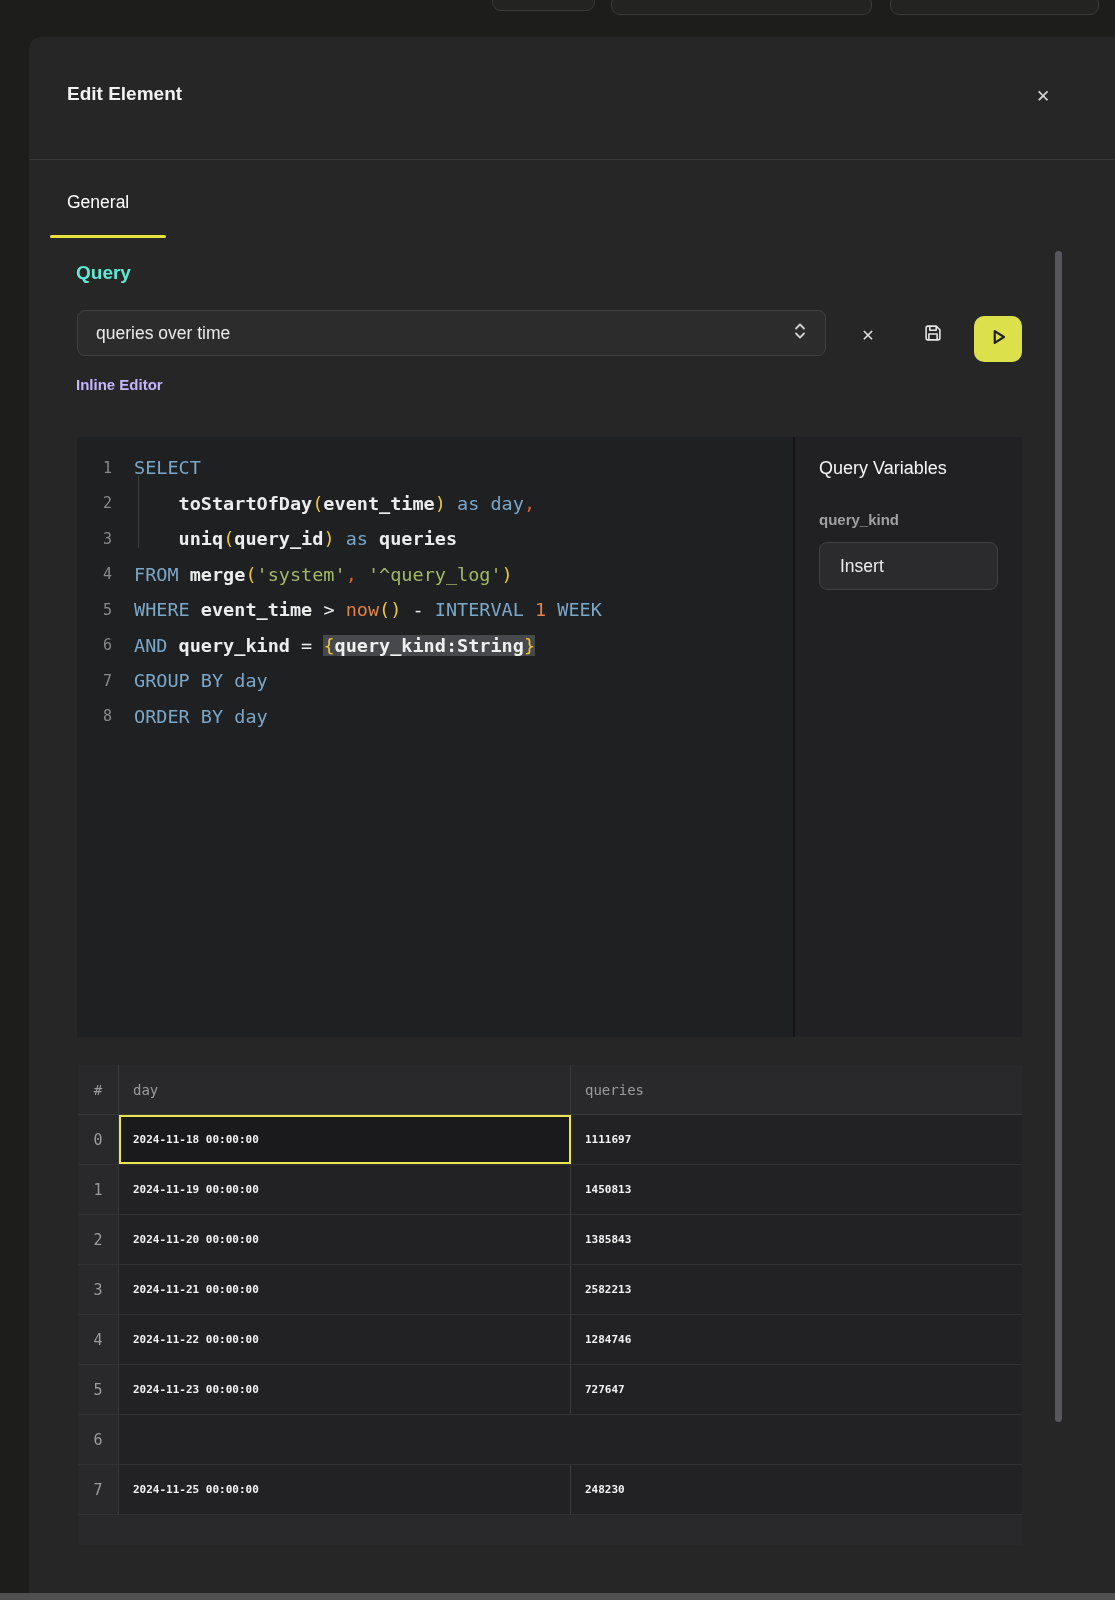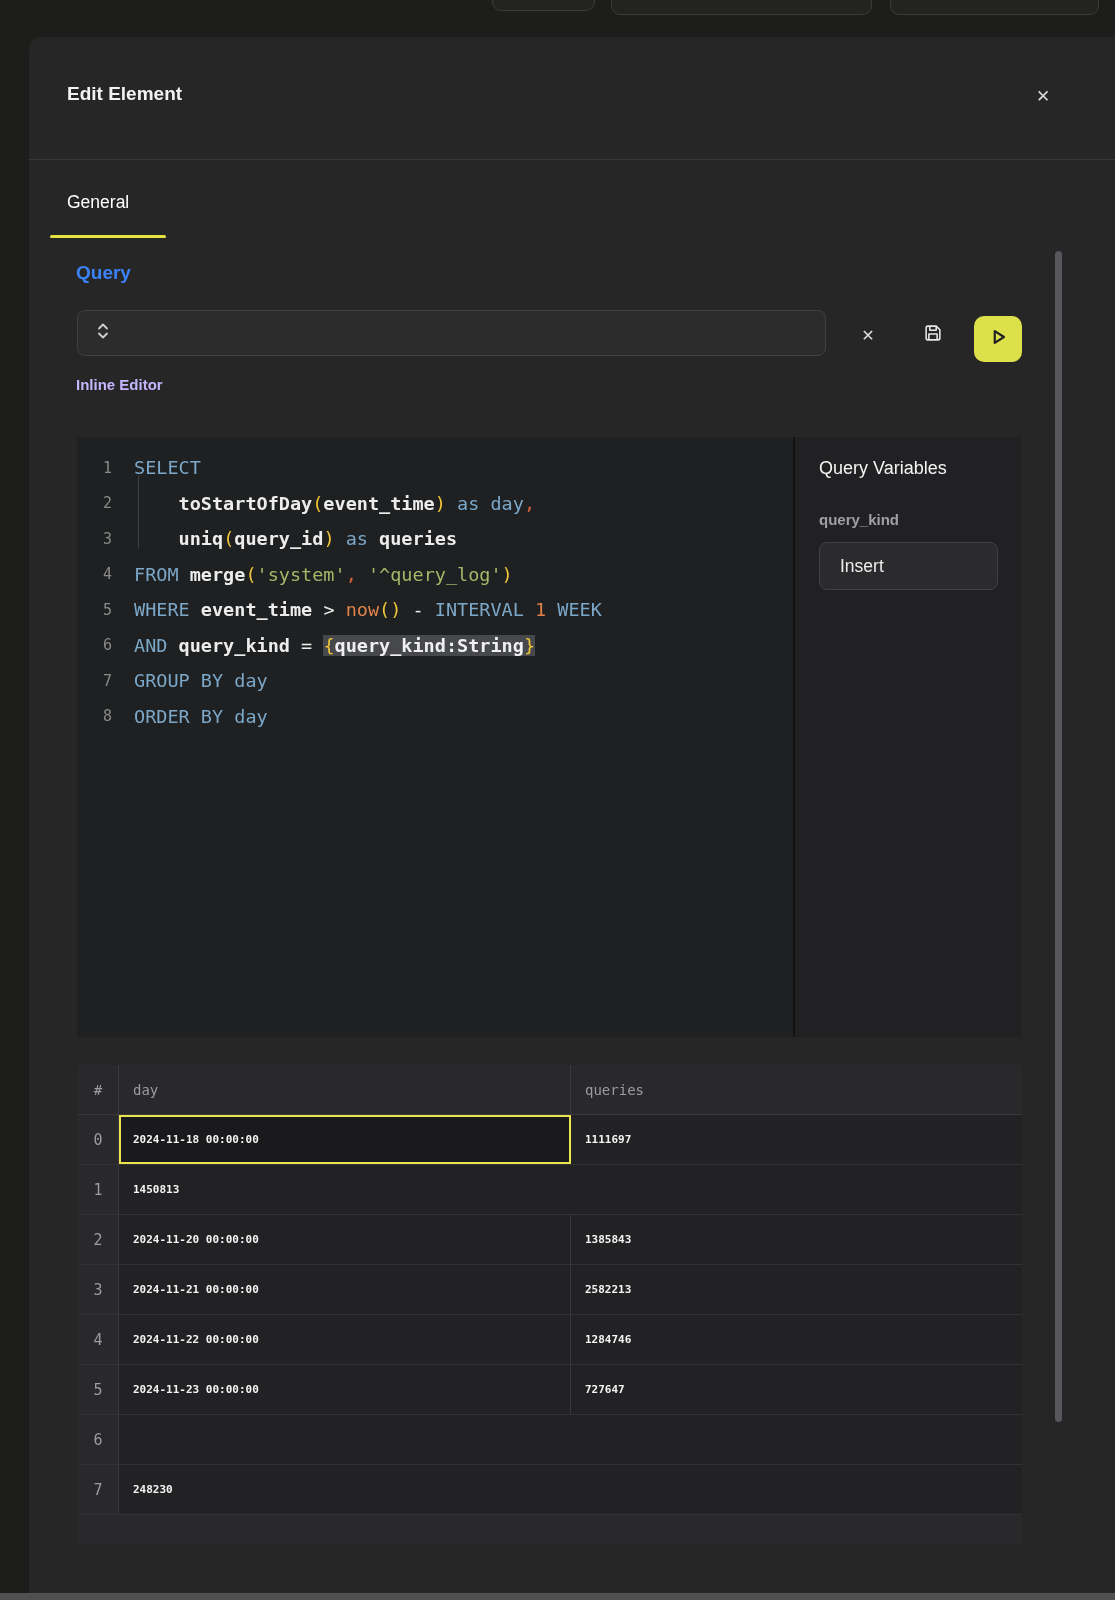--- a/index.html
+++ b/index.html
@@ -9,21 +9,21 @@
   .bg-btn{position:absolute;background:#232321;border:1px solid #3b3b39;border-radius:9px;}
   
   .modal{position:absolute;left:29px;top:37px;width:1086px;height:1570px;
          background:#262626;border-radius:12px 0 12px 12px;}
   .modal-title{position:absolute;left:38px;top:46px;font-size:19px;font-weight:600;color:#f2f2f2;}
   .close-btn{position:absolute;left:1000px;top:45px;width:28px;height:28px;color:#d5d5d5;
              font-size:17px;display:flex;align-items:center;justify-content:center;cursor:pointer;}
   .divider{position:absolute;left:0;top:122px;width:100%;height:1px;background:#383836;}
   .tab{position:absolute;left:38px;top:155px;font-size:17.5px;color:#ffffff;font-weight:500;cursor:pointer;}
   .tab-underline{position:absolute;left:21px;top:198px;width:116px;height:3px;background:#e5e13e;border-radius:2px;}
-  .query-heading{position:absolute;left:47px;top:225px;font-size:19px;font-weight:700;color:#3b82f6;}
+  .query-heading{position:absolute;left:47px;top:225px;font-size:19px;font-weight:700;color:#5eead4;}
   .select{position:absolute;left:48px;top:273px;width:749px;height:46px;background:#2c2c2c;
           border:1px solid #404040;border-radius:8px;box-sizing:border-box;display:flex;
           align-items:center;padding:0 18px;cursor:pointer;}
   .select-value{font-size:17.5px;color:#eaeaea;flex:1;}
   .icon-btn{position:absolute;width:30px;height:30px;display:flex;align-items:center;
             justify-content:center;color:#dcdcdc;cursor:pointer;}
   .clear-btn{left:824px;top:283px;font-size:16px;}
   .save-btn{left:889px;top:283px;}
   .play-btn{position:absolute;left:945px;top:279px;width:48px;height:46px;background:#dce04b;
             border-radius:10px;display:flex;align-items:center;justify-content:center;cursor:pointer;}
@@ -87,20 +87,21 @@
     <div class="close-btn">✕</div>
 
     <div class="divider"></div>
 
     <div class="tab">General</div>
     <div class="tab-underline"></div>
 
     <div class="query-heading">Query</div>
 
     <div class="select" role="combobox">
+      <span class="select-value">queries over time</span>
       <span>
         <svg width="14" height="20" viewBox="0 0 14 20" fill="none" stroke="#d0d0d0" stroke-width="1.8" stroke-linecap="round" stroke-linejoin="round">
           <path d="M3 7.5 L7 3.5 L11 7.5"></path>
             <path d="M3 12.5 L7 16.5 L11 12.5"></path>
         </svg>
       </span>
     </div>
 
     <div class="icon-btn clear-btn">✕</div>
 
@@ -177,20 +178,21 @@
         <div class="th col-q">queries</div>
       </div>
       <div id="table-rows">
           <div class="trow">
             <div class="cell col-num">0</div>
             <div class="cell col-day selected">2024-11-18 00:00:00</div>
             <div class="cell col-q">1111697</div>
           </div>
           <div class="trow">
             <div class="cell col-num">1</div>
+            <div class="cell col-day">2024-11-19 00:00:00</div>
             <div class="cell col-q">1450813</div>
           </div>
           <div class="trow">
             <div class="cell col-num">2</div>
             <div class="cell col-day">2024-11-20 00:00:00</div>
             <div class="cell col-q">1385843</div>
           </div>
           <div class="trow">
             <div class="cell col-num">3</div>
             <div class="cell col-day">2024-11-21 00:00:00</div>
@@ -204,20 +206,21 @@
           <div class="trow">
             <div class="cell col-num">5</div>
             <div class="cell col-day">2024-11-23 00:00:00</div>
             <div class="cell col-q">727647</div>
           </div>
           <div class="trow">
             <div class="cell col-num">6</div>
           </div>
           <div class="trow">
             <div class="cell col-num">7</div>
+            <div class="cell col-day">2024-11-25 00:00:00</div>
             <div class="cell col-q">248230</div>
           </div>
         </div>
       <div class="tfoot"></div>
     </div>
 
     <div class="scroll-thumb"></div>
 
   </div>
 

